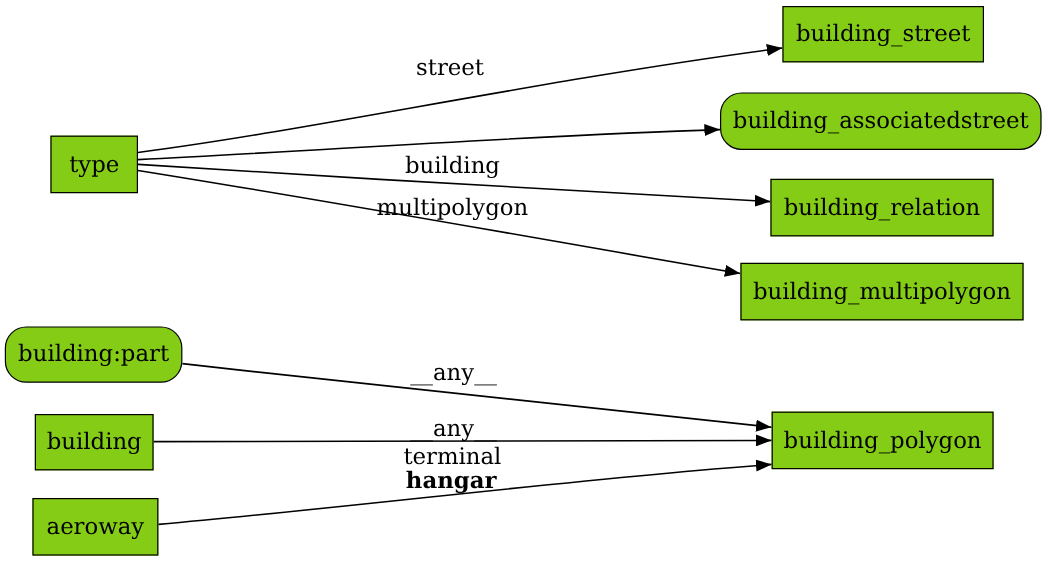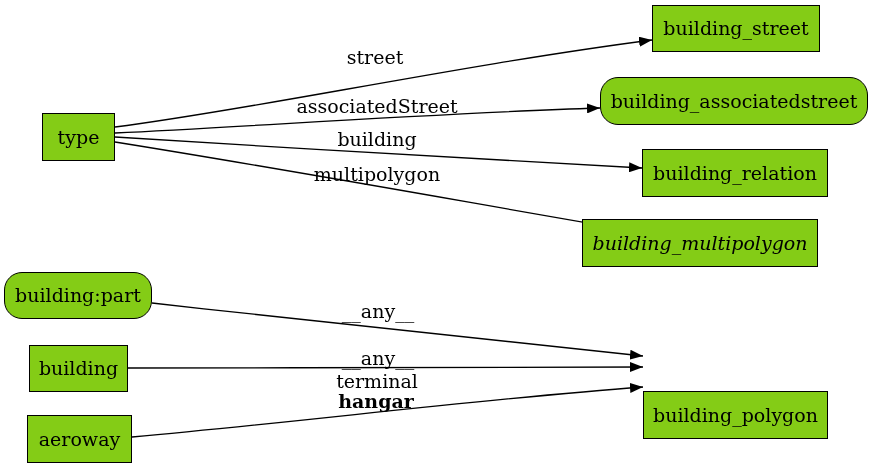--- a/index.html
+++ b/index.html
@@ -70,33 +70,32 @@
   </svg>
 
   <div class="node" style="left:42px;  top:113px; width:73px;  height:48px;">type</div>
 
   <div class="node" style="left:652px; top:5px;   width:168px; height:47px;">building_street</div>
 
   <div class="node" style="left:600px; top:77px;  width:268px; height:48px;border-radius:18px;">building_associatedstreet</div>
 
   <div class="node" style="left:642px; top:149px; width:186px; height:48px;">building_relation</div>
 
-  <div class="node" style="left:582px; top:219px; width:236px; height:48px;font-style:italic;">building_multipolygon</div>
+  <div class="node" style="left:617px; top:219px; width:236px; height:48px;">building_multipolygon</div>
 
   <div class="node" style="left:4px;   top:272px; width:148px; height:47px;border-radius:18px;">building:part</div>
 
   <div class="node" style="left:29px;  top:345px; width:99px;  height:47px;">building</div>
 
   <div class="node" style="left:27px;  top:415px; width:105px; height:48px;">aeroway</div>
 
-  <div class="node" style="left:643px; top:343px; width:185px; height:48px;margin-top:48px;">building_polygon</div>
+  <div class="node" style="left:643px; top:343px; width:185px; height:48px;">building_polygon</div>
 
   <div class="edge-label" style="left:375px; top:57px;">street</div>
 
-  <div class="edge-label" style="left:377px; top:106px;">associatedStreet</div>
 
   <div class="edge-label" style="left:377px; top:139px;">building</div>
 
   <div class="edge-label" style="left:377px; top:174px;">multipolygon</div>
 
   <div class="edge-label" style="left:378px; top:311px;">__any__</div>
 
   <div class="edge-label" style="left:378px; top:358px;">__any__</div>
 
   <div class="edge-label" style="left:377px; top:381px;">terminal</div>

